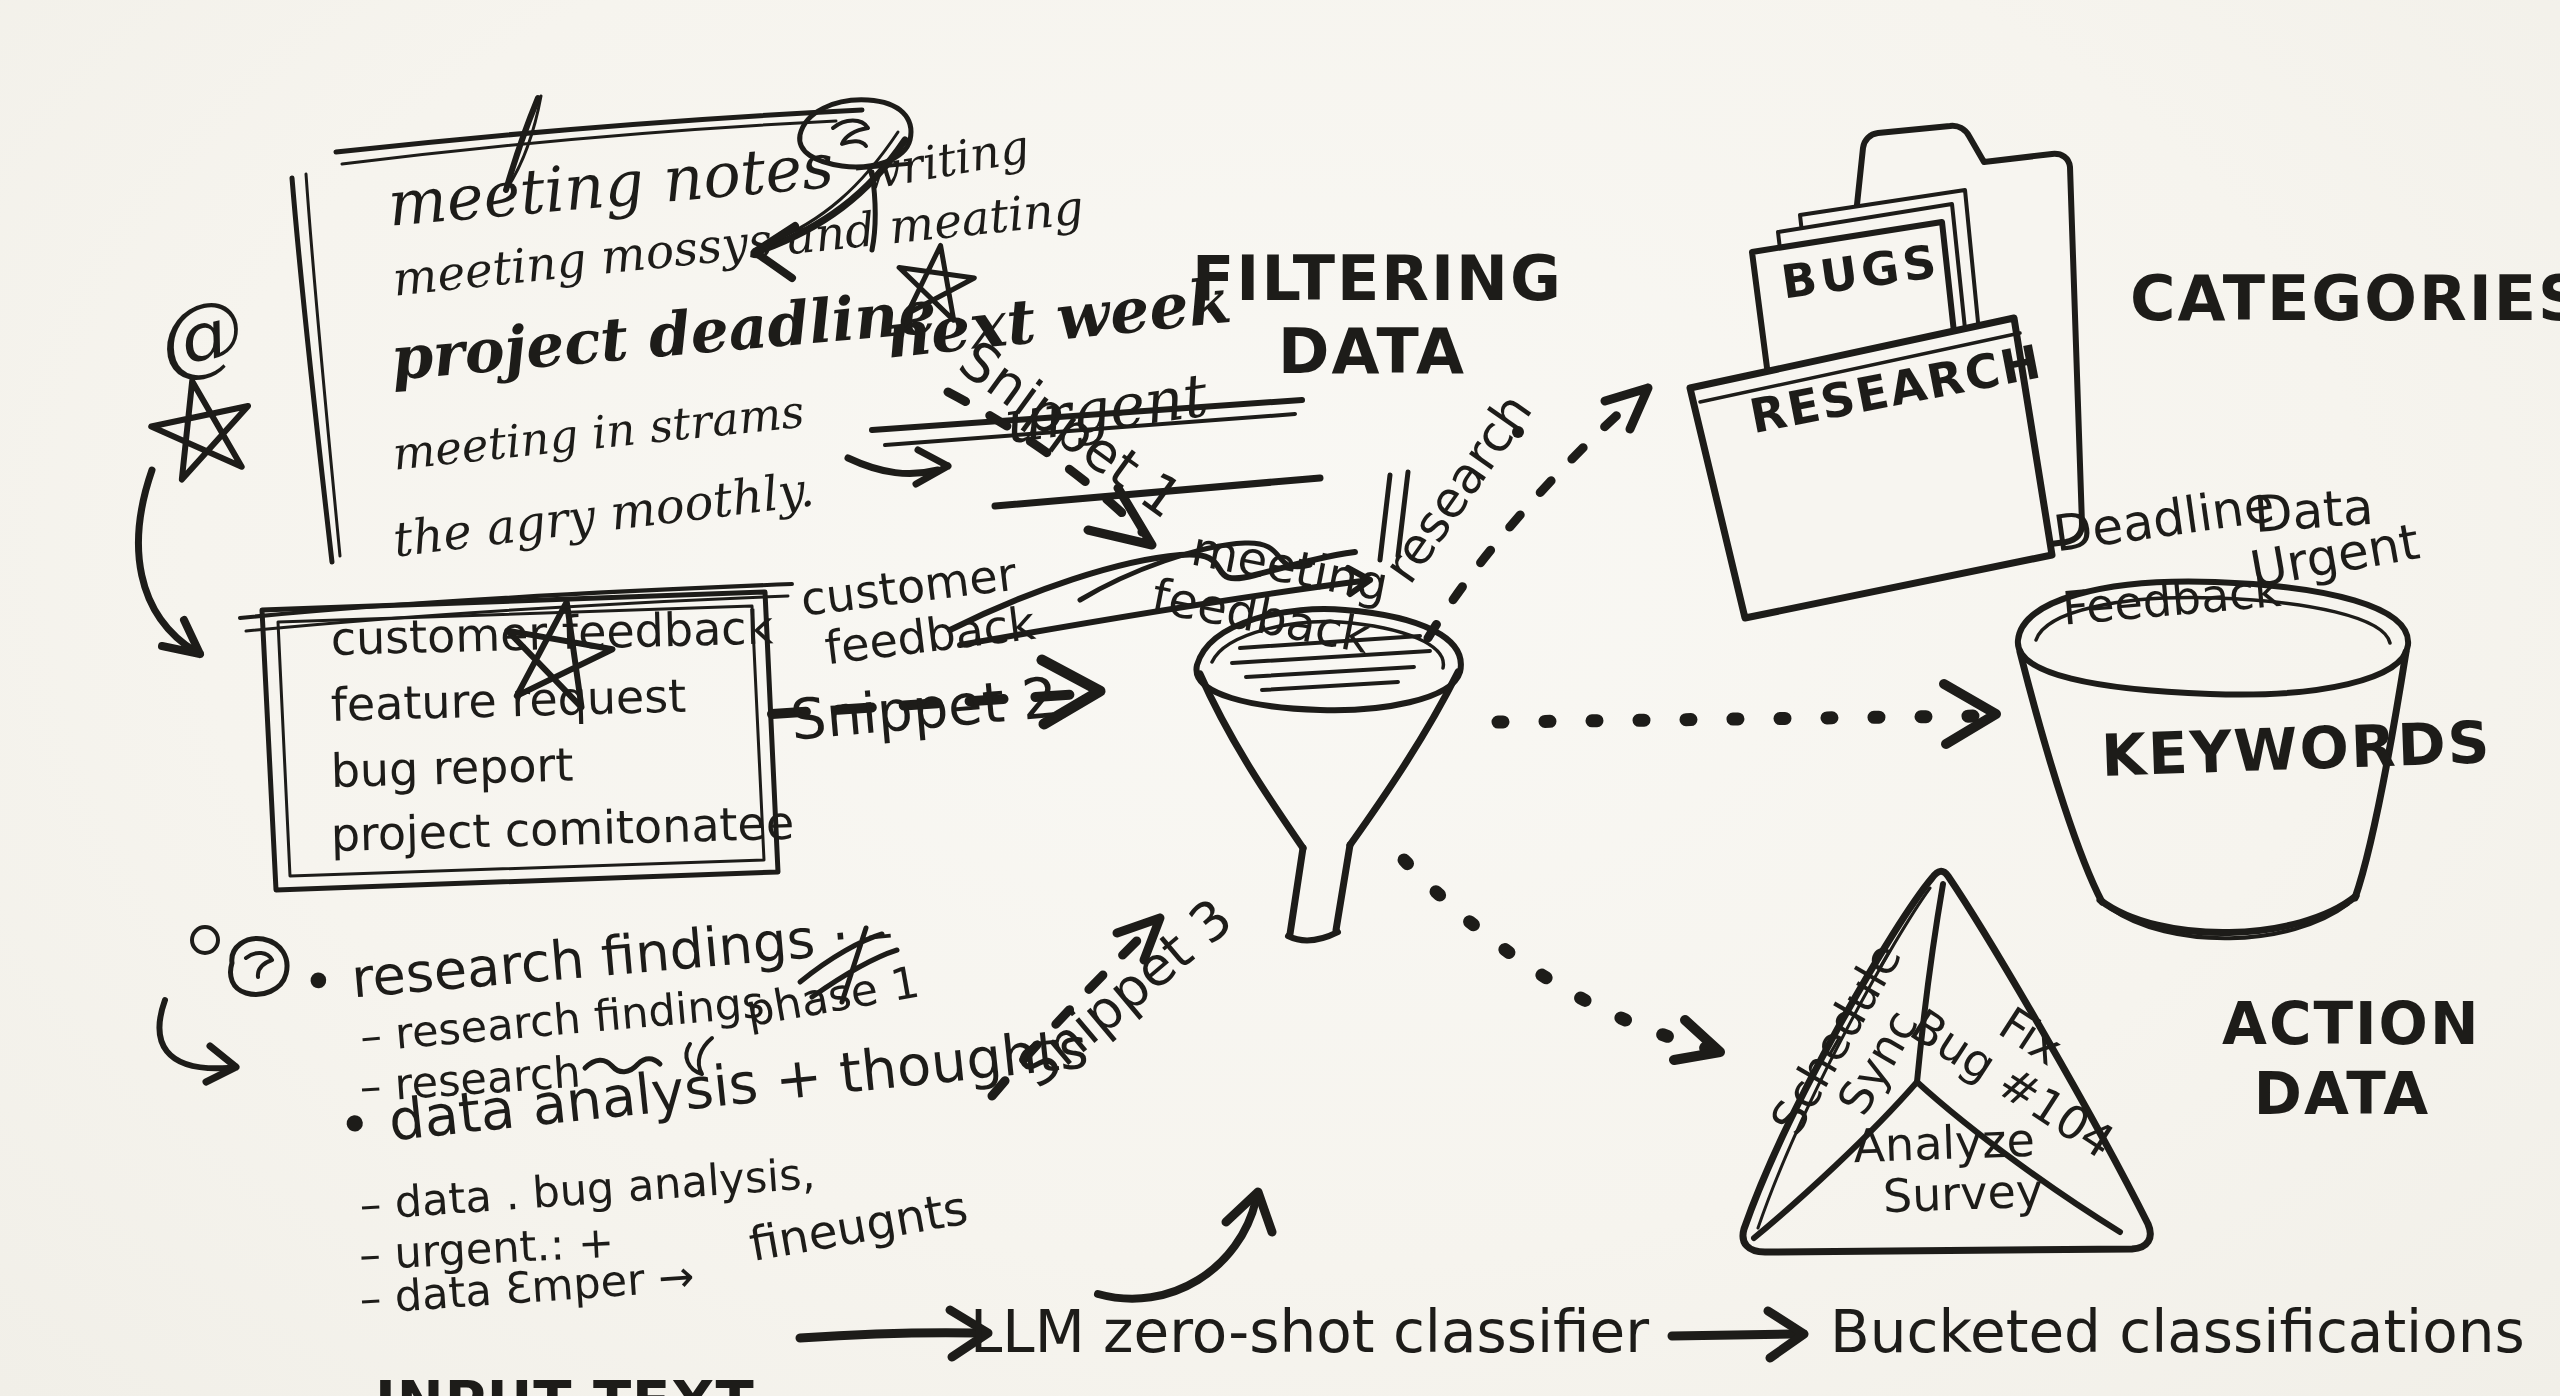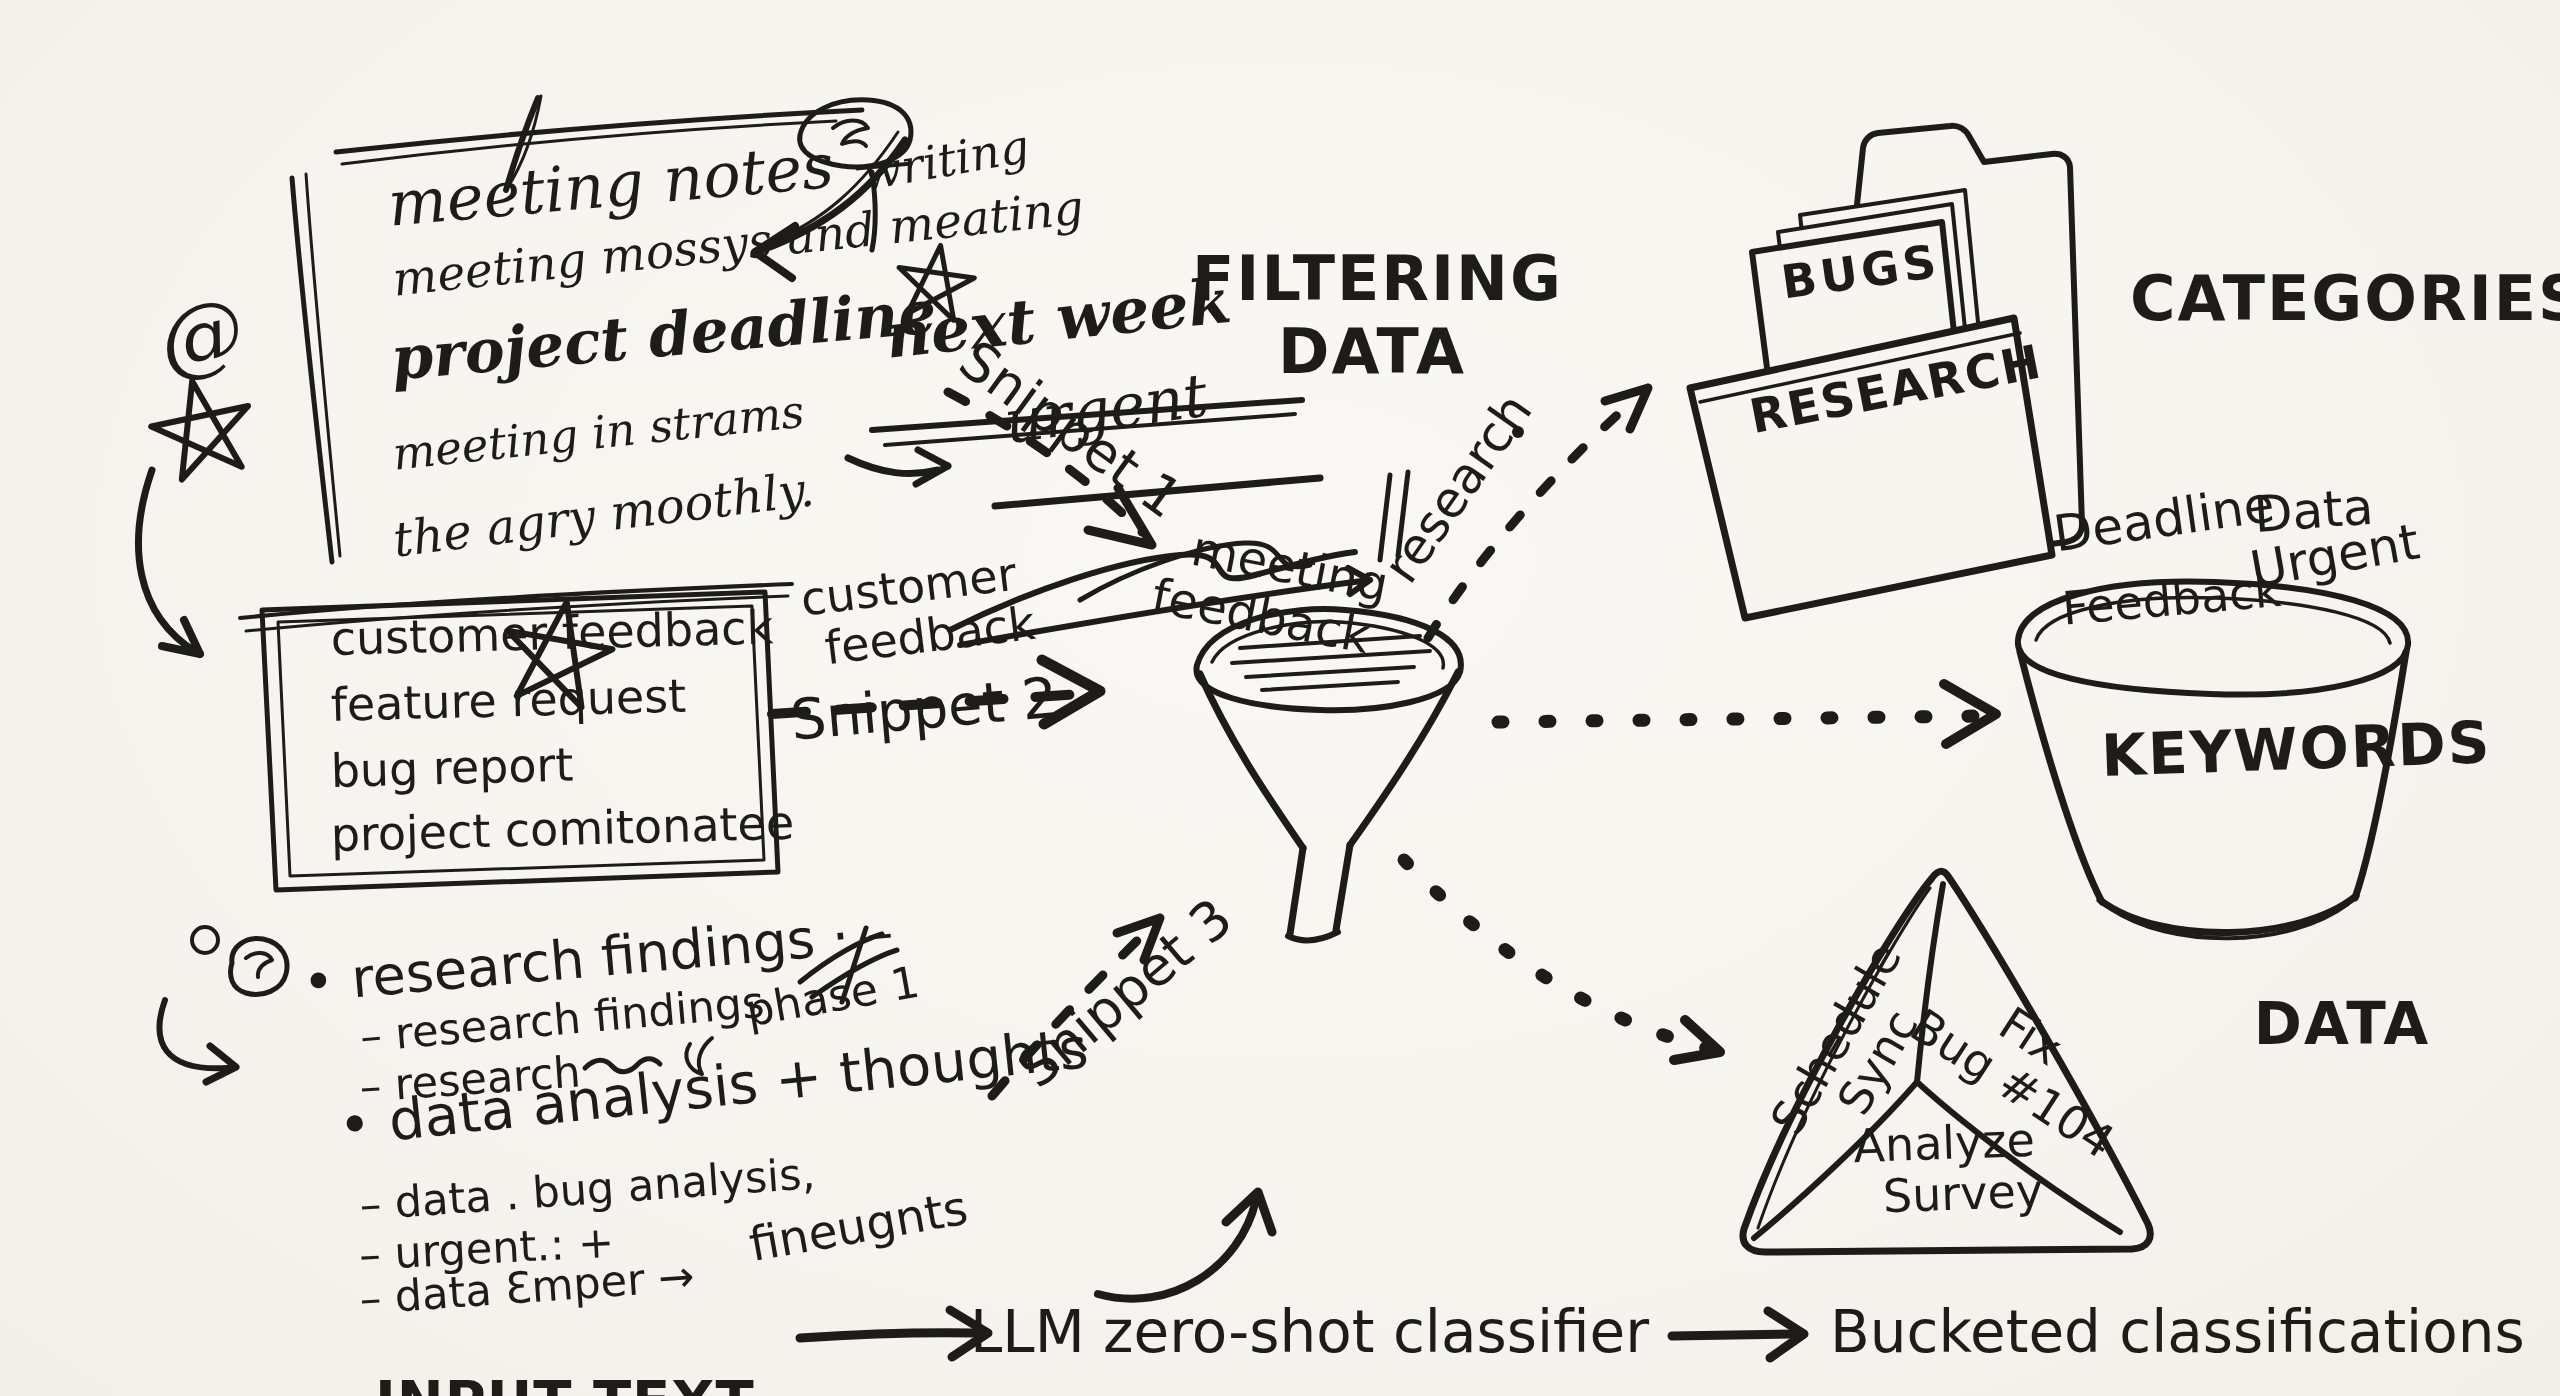--- a/index.html
+++ b/index.html
@@ -224,20 +224,21 @@
   </div>
   <div class="abs hand center" style="left:1912px;top:1008px;width:210px;font-size:46px;line-height:1.08;transform:rotate(33deg);">
     <div>Fix</div>
     <div>Bug #104</div>
   </div>
   <div class="abs hand center" style="left:1820px;top:1118px;width:250px;font-size:46px;line-height:1.1;transform:rotate(-2deg);">
     <div>Analyze</div>
     <div style="margin-left:34px;">Survey</div>
   </div>
   <div class="abs handb caps center" style="left:2222px;top:990px;width:240px;font-size:58px;line-height:1.2;">
+    <div>ACTION</div>
     <div>DATA</div>
   </div>
 
   <div class="abs handb caps" style="left:375px;top:1368px;font-size:56px;letter-spacing:1px;">INPUT TEXT</div>
   <div class="abs hand" style="left:970px;top:1298px;font-size:58px;">LLM zero-shot classifier</div>
   <div class="abs hand" style="left:1830px;top:1298px;font-size:58px;text-align:center;">Bucketed classifications</div>
 
 </div>
 
 </body></html>

